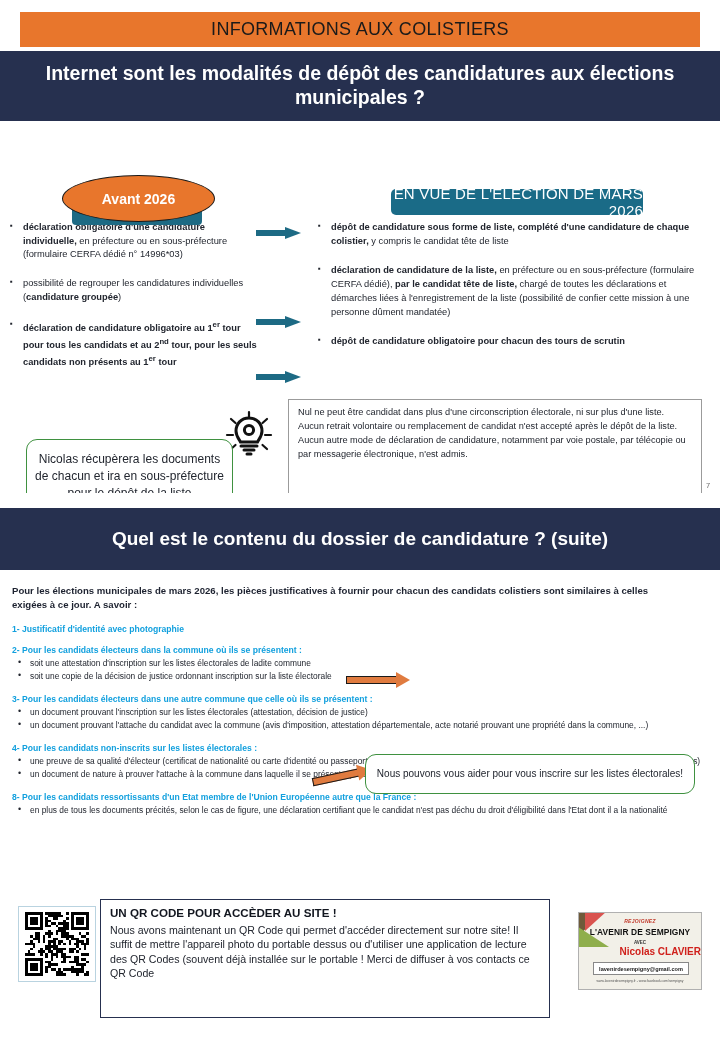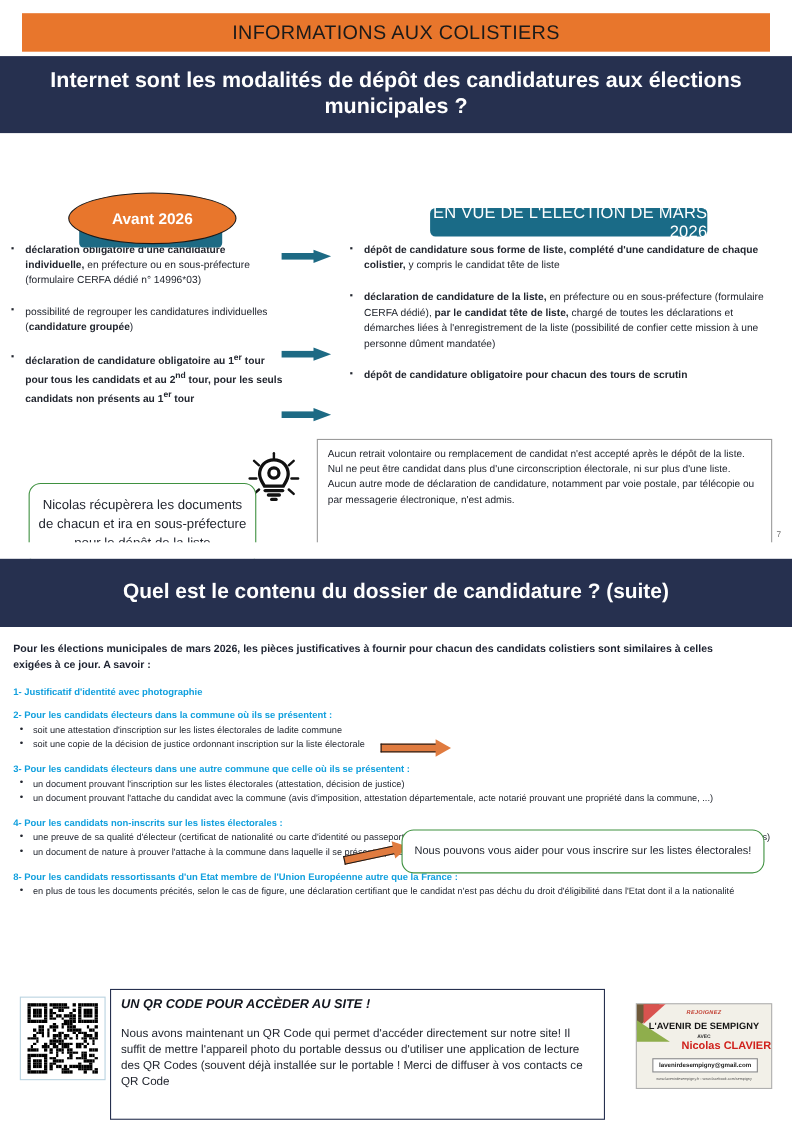--- a/index.html
+++ b/index.html
@@ -150,21 +150,21 @@
   
   .qr-wrap { position:absolute; left:18px; top:906px; width:78px; height:76px; }
   .qr-frame { position:absolute; inset:0; border:1px solid #b9d3e0; }
   .qr-canvas { position:absolute; left:7px; top:6px; width:64px; height:64px; }
   .qr-canvas div { position:absolute; background:#000; }
 
   .qr-text-box {
     position:absolute; left:100px; top:899px; width:450px; height:119px;
     border:1.4px solid #26304f; background:#fff; padding:6px 9px;
   }
-  .qr-title { font-size:11.6px; font-weight:bold; color:#12161f; margin-bottom:14px;font-style:italic; }
+  .qr-title { font-size:11.6px; font-weight:bold; color:#12161f; margin-bottom:4px; }
   .qr-body { font-size:10.6px; line-height:1.36; color:#22262f; }
 
   
   .card {
     position:absolute; left:578px; top:912px; width:124px; height:78px;
     border:1px solid #b0b0b0; background:#f2f0e8; overflow:hidden;
   }
   .card .cornerA {
     position:absolute; left:-6px; top:-4px; width:0; height:0;
     border-left:30px solid #6f5a3a; border-bottom:34px solid transparent;
@@ -264,22 +264,22 @@
         <line x1="22" y1="41" x2="32" y2="41" stroke="#111" stroke-width="3" stroke-linecap="round"></line>
         <line x1="25" y1="45" x2="29" y2="45" stroke="#111" stroke-width="3" stroke-linecap="round"></line>
       </svg>
     </div>
 
     <div class="green-box" id="gb1">
       <div>Nicolas récupèrera les documents de chacun et ira en sous-préfecture pour le dépôt de la liste</div>
     </div>
 
     <div class="info-box">
+      <div>Nul ne peut être candidat dans plus d'une circonscription électorale, ni sur plus d'une liste.</div>
       <div>Aucun retrait volontaire ou remplacement de candidat n'est accepté après le dépôt de la liste.</div>
-      <div>Nul ne peut être candidat dans plus d'une circonscription électorale, ni sur plus d'une liste.</div>
       <div>Aucun autre mode de déclaration de candidature, notamment par voie postale, par télécopie ou par messagerie électronique, n'est admis.</div>
     </div>
 
     <div class="pgnum1">7</div>
   </div>
 
   <div class="gap"></div>
 
   <div class="slide2">
 

